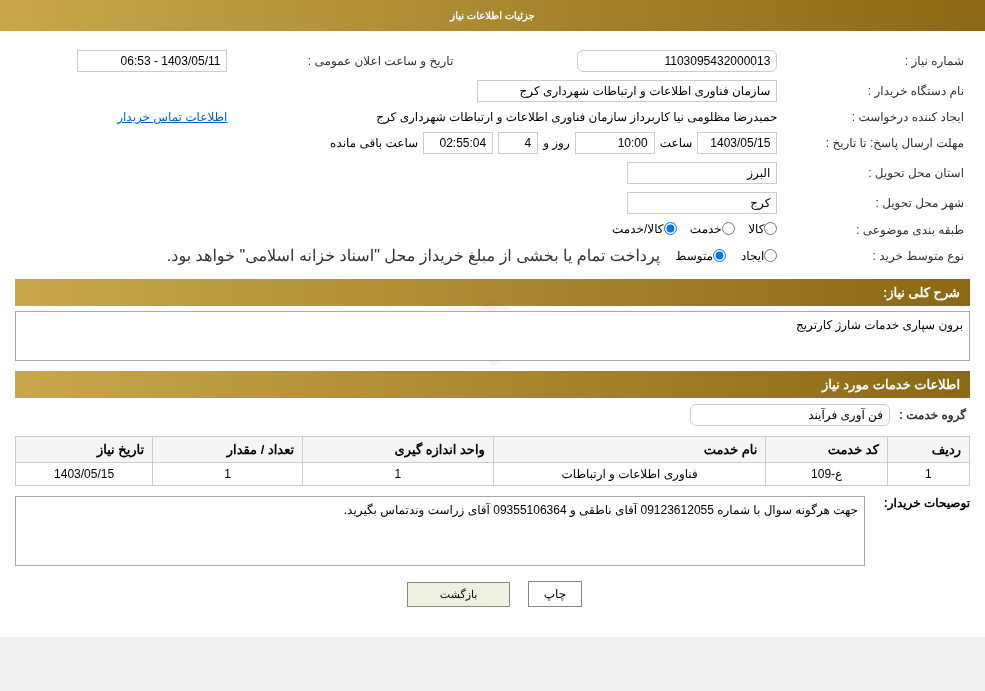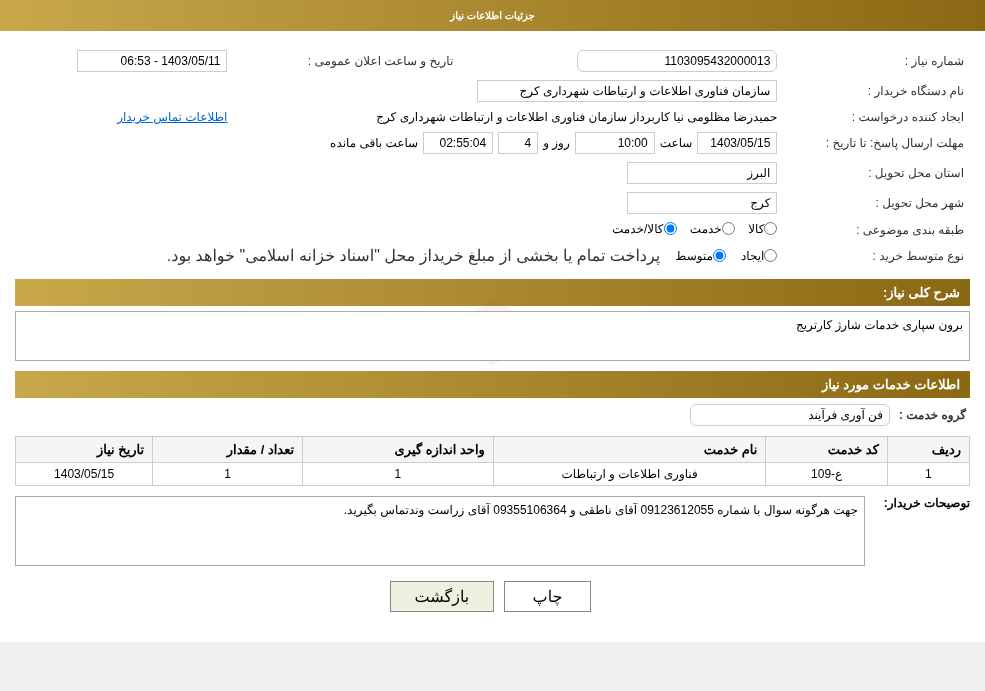--- a/index.html
+++ b/index.html
@@ -120,33 +120,33 @@
       width: 100%;
       margin-top: 0;
     }
     .buttons-row {
       text-align: center;
       margin: 15px 0;
     }
     .btn-print {
       background: #fff;
       border: 1px solid #888;
-      padding: 5px 28px;
+      padding: 5px 15px;
       margin: 0 5px;
       cursor: pointer;
-      font-size: 16px;
+      font-size: 12px;
       font-family: Tahoma, Arial, sans-serif;
     }
     .btn-back {
       background: #f0f0e0;
       border: 1px solid #888;
-      padding: 5px 24px;
-      margin: 0 1px;
+      padding: 5px 32px;
+      margin: 0 9px;
       cursor: pointer;
-      font-size: 16px;
+      font-size: 11px;
       font-family: Tahoma, Arial, sans-serif;
     }
     .row-flex {
       display: flex;
       align-items: center;
       gap: 5px;
     }
     .group-service-row {
       display: flex;
       align-items: center;

